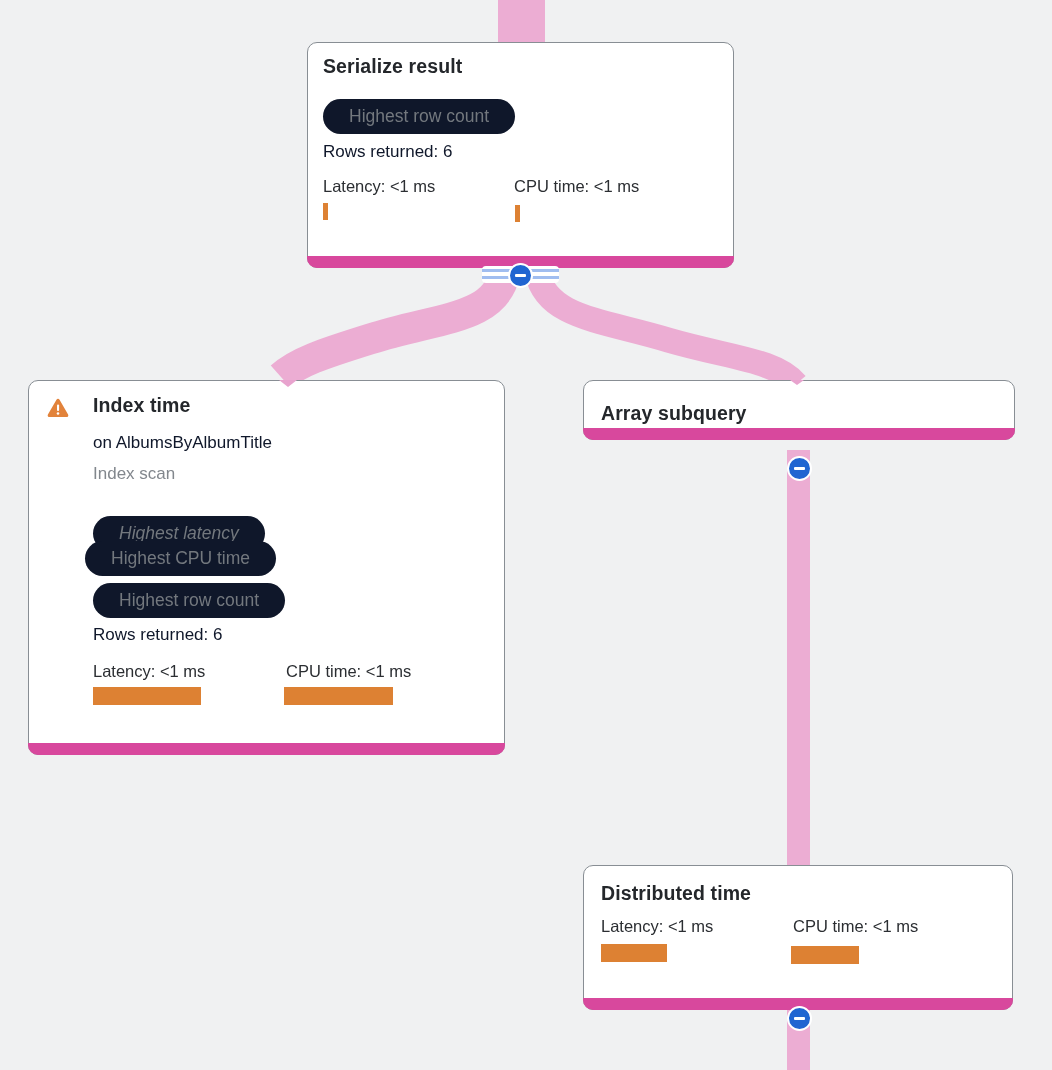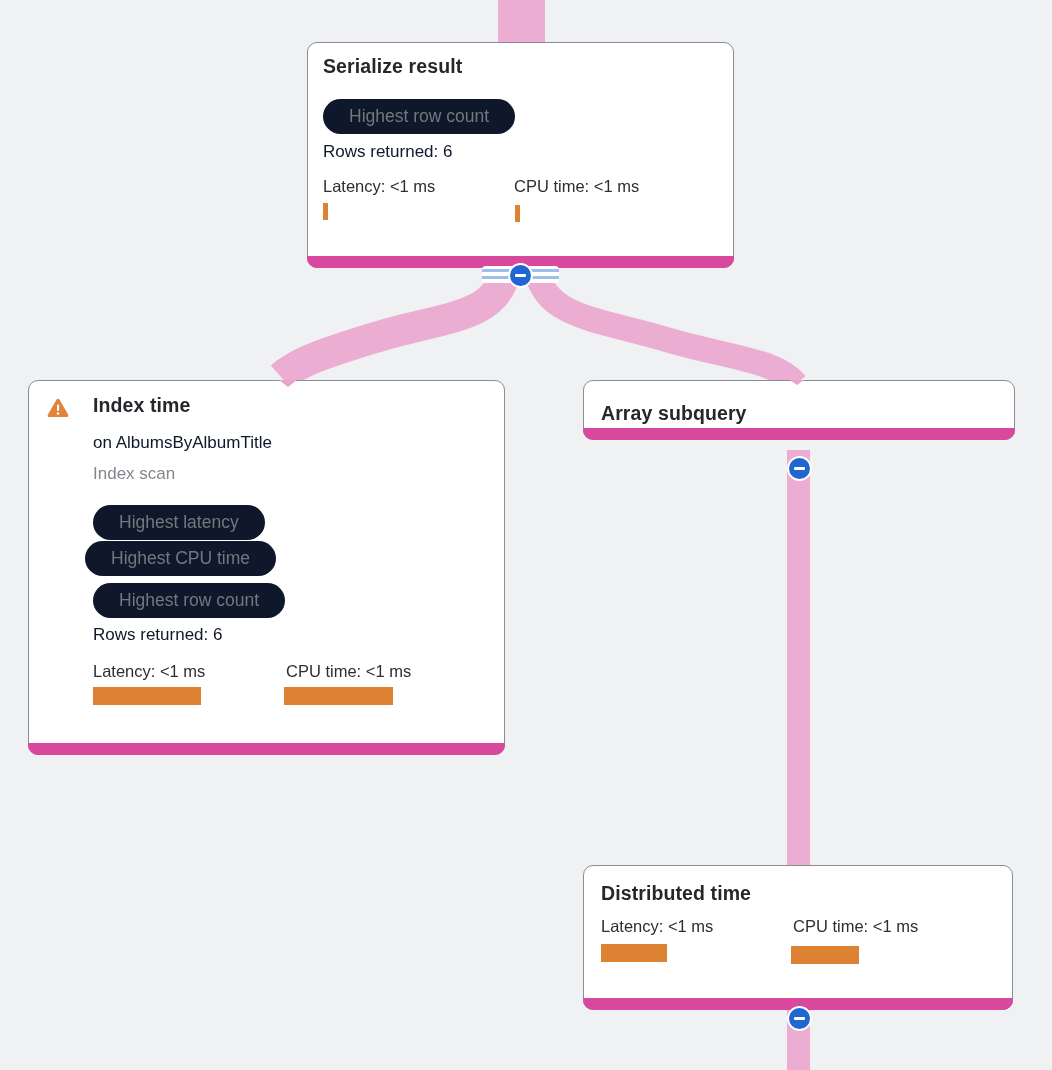--- a/index.html
+++ b/index.html
@@ -148,21 +148,21 @@
 
   <div class="card card-index">
     <svg class="warn-icon" viewBox="0 0 24 22">
       <path d="M10.3 1.8 L0.9 18.1 C0.1 19.4 1.1 21 2.6 21 L21.4 21 C22.9 21 23.9 19.4 23.1 18.1 L13.7 1.8 C13 0.5 11 0.5 10.3 1.8 Z" fill="#e2833b"></path>
       <rect x="10.9" y="7.2" width="2.3" height="7" rx="1" fill="#ffffff"></rect>
       <circle cx="12" cy="17.1" r="1.4" fill="#ffffff"></circle>
     </svg>
     <div class="card-title" style="left:64px;top:13px;">Index time</div>
     <div class="sub" style="left:64px;top:52px;">on AlbumsByAlbumTitle</div>
     <div class="sub muted" style="left:64px;top:83px;">Index scan</div>
-    <div class="pill" style="left:64px;top:124px;">Highest latency</div>
+    <div class="pill" style="left:64px;top:135px;font-style:italic;">Highest latency</div>
     <div class="pill" style="left:56px;top:160px;">Highest CPU time</div>
     <div class="pill" style="left:64px;top:202px;">Highest row count</div>
     <div class="sub" style="left:64px;top:244px;">Rows returned: 6</div>
     <div class="metric-label" style="left:64px;top:281px;">Latency: &lt;1 ms</div>
     <div class="metric-label" style="left:257px;top:281px;">CPU time: &lt;1 ms</div>
     <div class="metric-bar" style="left:64px;top:306px;width:108px;height:18px;"></div>
     <div class="metric-bar" style="left:255px;top:306px;width:109px;height:18px;"></div>
     <div class="bottombar"></div>
   </div>
 

